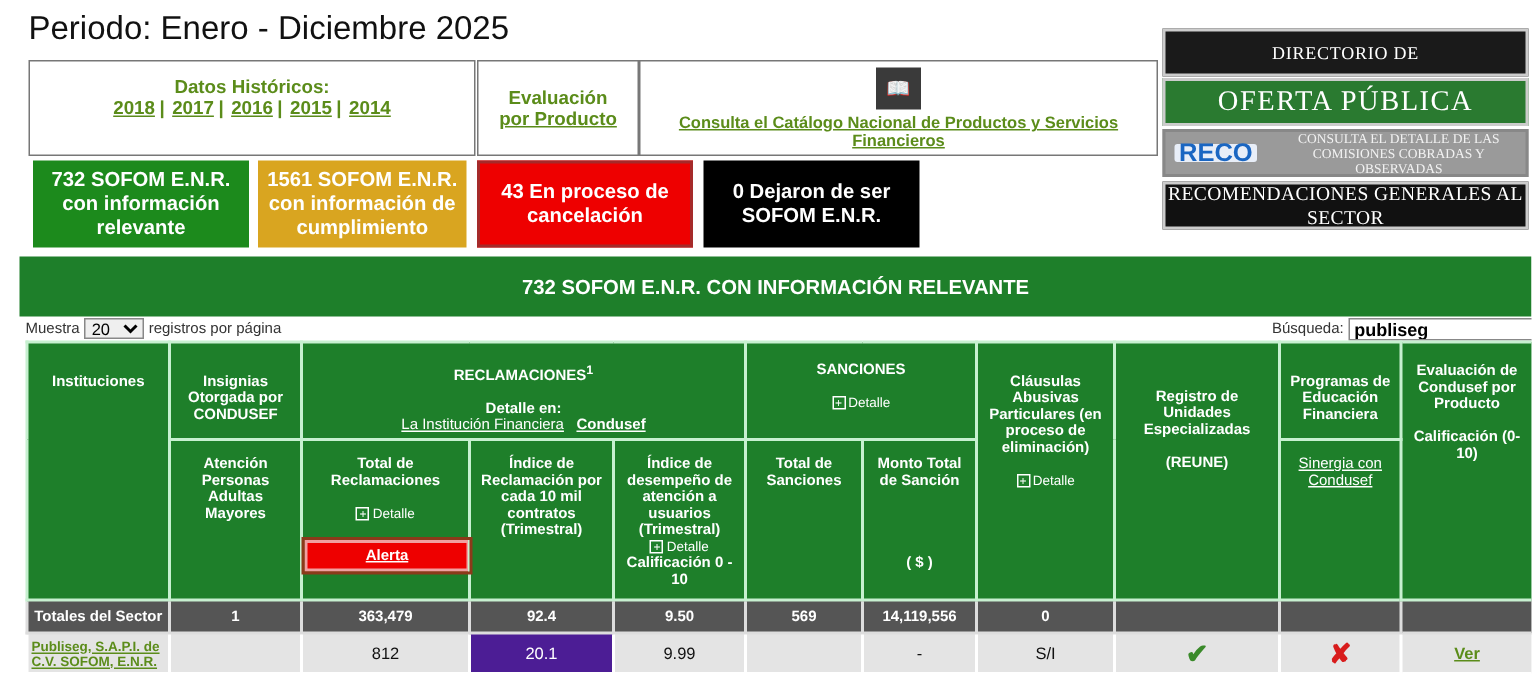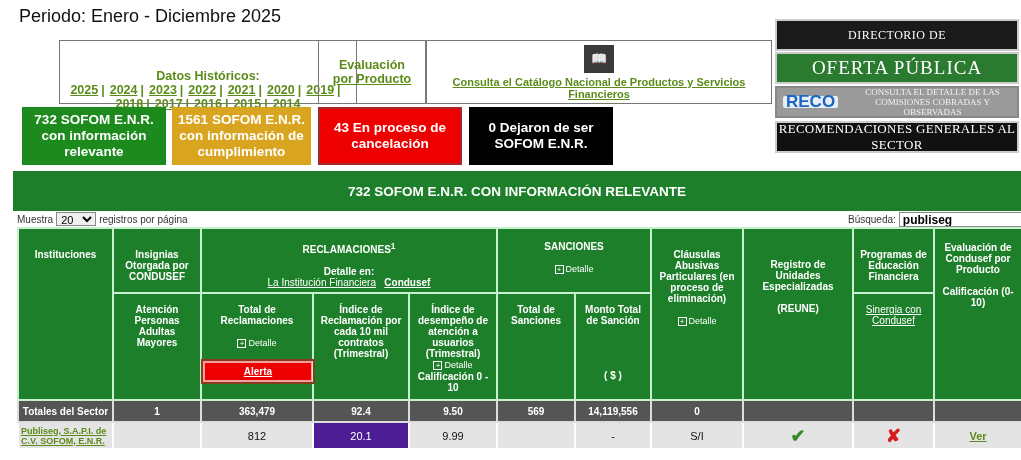--- a/index.html
+++ b/index.html
@@ -1,18 +1,18 @@
 <!DOCTYPE html>
 <html><head>
 <meta charset="utf-8">
 <style>
   * { box-sizing: border-box; }
   body { margin: 0; width: 1021px; height: 460px; overflow: hidden; background: #ffffff; font-family: "Liberation Sans", sans-serif; position: relative; }
-  .period { position: absolute; left: 19px; top: 6px; font-size: 18px; color: #111; }
-  .hist-box { position: absolute; left: 19px; top: 40px; width: 298px; height: 64px; border: 1px solid #777; text-align: center; font-weight: bold; color: #5b8c1a; font-size: 12.5px; padding-top: 28px; line-height: 14px; margin-left: 40px; }
+  .period { position: absolute; left: 19px; top: 6px; font-size: 22px; color: #111; }
+  .hist-box { position: absolute; left: 19px; top: 40px; width: 298px; height: 64px; border: 1px solid #777; text-align: center; font-weight: bold; color: #5b8c1a; font-size: 12.5px; padding-top: 10px; line-height: 14px; }
   .hist-box a { color: #5b8c1a; text-decoration: underline; }
   .hist-sep { color: #5b8c1a; margin: 0 5px 0 3px; }
   .eval-box { position: absolute; left: 318px; top: 40px; width: 108px; height: 64px; border: 1px solid #777; text-align: center; font-weight: bold; color: #5b8c1a; font-size: 12.5px; padding-top: 17px; line-height: 14px; }
   .eval-box a { color: #5b8c1a; }
   .cat-box { position: absolute; left: 426px; top: 40px; width: 346px; height: 64px; border: 1px solid #777; text-align: center; font-weight: bold; font-size: 11px; color: #5b8c1a; line-height: 12px; }
   .cat-box a { color: #5b8c1a; }
   .cat-icon { width: 30px; height: 28px; margin: 4px auto 3px; background: #3a3a3a; display: flex; align-items: center; justify-content: center; color: #ddd; font-size: 13px; }
   .side-btn { position: absolute; left: 775px; width: 244px; height: 32px; border: 2px solid #ccc; display: flex; align-items: center; justify-content: center; font-family: "Liberation Serif", serif; text-align: center; color: #fff; gap: 16px; }
   .sb-dir { top: 19px; background: #1a1a1a; font-size: 12px; line-height: 12px; letter-spacing: 0.5px; flex-direction: column; }
   .sb-ofe { top: 52px; background: #2a7a30; font-size: 19px; letter-spacing: 1px; }
@@ -49,23 +49,20 @@
   .cross { color: #d81c1c; font-size: 18px; font-weight: bold; }
 </style>
 </head>
 <body>
 
 <div class="period">Periodo: Enero - Diciembre 2025</div>
 
 <div class="hist-box">
   <div>Datos Históricos:</div>
   <div>
-    <a href="#">2025</a><span class="hist-sep">|</span><a href="#">2024</a><span class="hist-sep">|</span><a href="#">2023</a><span class="hist-sep">|</span><a href="#">2022</a><span class="hist-sep">|</span><a href="#">2021</a><span class="hist-sep">|</span><a href="#">2020</a><span class="hist-sep">|</span><a href="#">2019</a><span class="hist-sep">|</span>
-  </div>
-  <div>
     <a href="#">2018</a><span class="hist-sep">|</span><a href="#">2017</a><span class="hist-sep">|</span><a href="#">2016</a><span class="hist-sep">|</span><a href="#">2015</a><span class="hist-sep">|</span><a href="#">2014</a>
   </div>
 </div>
 
 <div class="eval-box">
   <div>Evaluación</div>
   <a href="#">por Producto</a>
 </div>
 
 <div class="cat-box">

